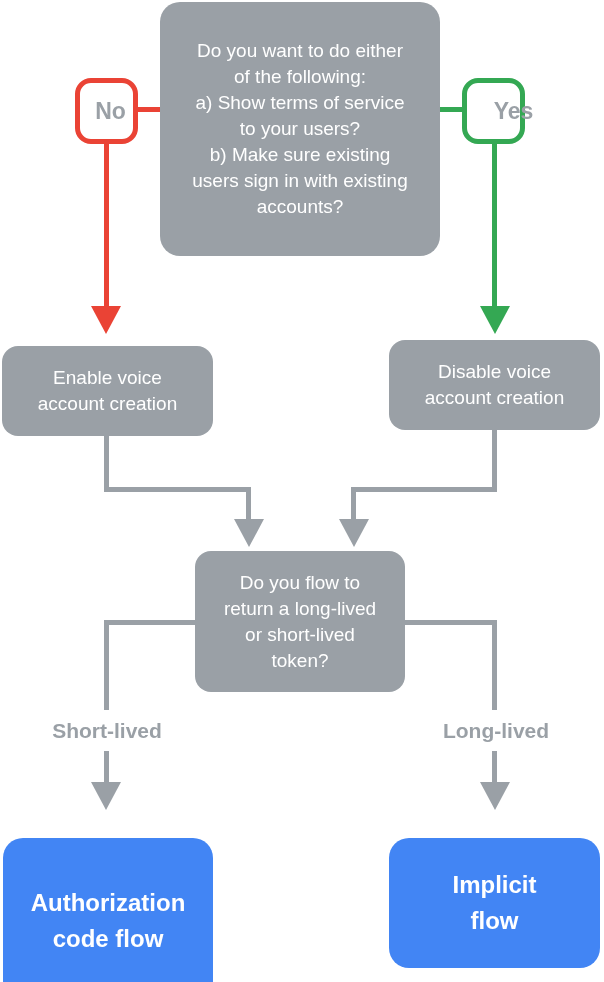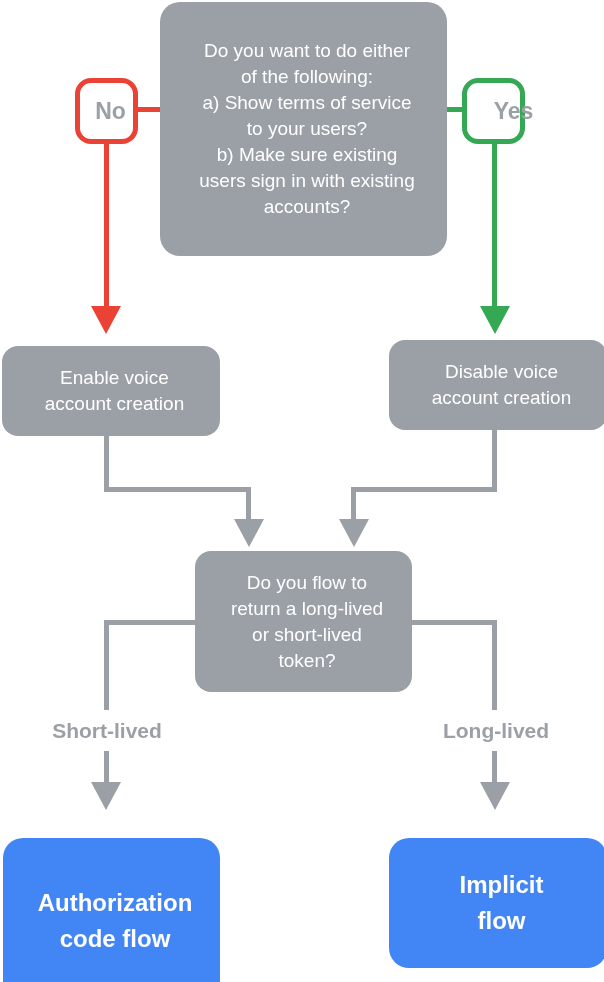--- a/index.html
+++ b/index.html
@@ -42,21 +42,20 @@
     border-radius: 16px;
     color: var(--white-text, #ffffff);
     display: flex;
     align-items: center;
     justify-content: center;
     text-align: center;
     white-space: pre-line;
     font-size: 19px;
     line-height: 26px;
     z-index: 2;
-    padding-left: 7px;
   }
   .node.big { border-radius: 20px; }
   .node.outcome {
     background: var(--outcome-blue, #4285f4);
     border-radius: 20px;
     font-weight: bold;
     font-size: 24px;
     line-height: 36px;
     margin-top: 27px;
   }

